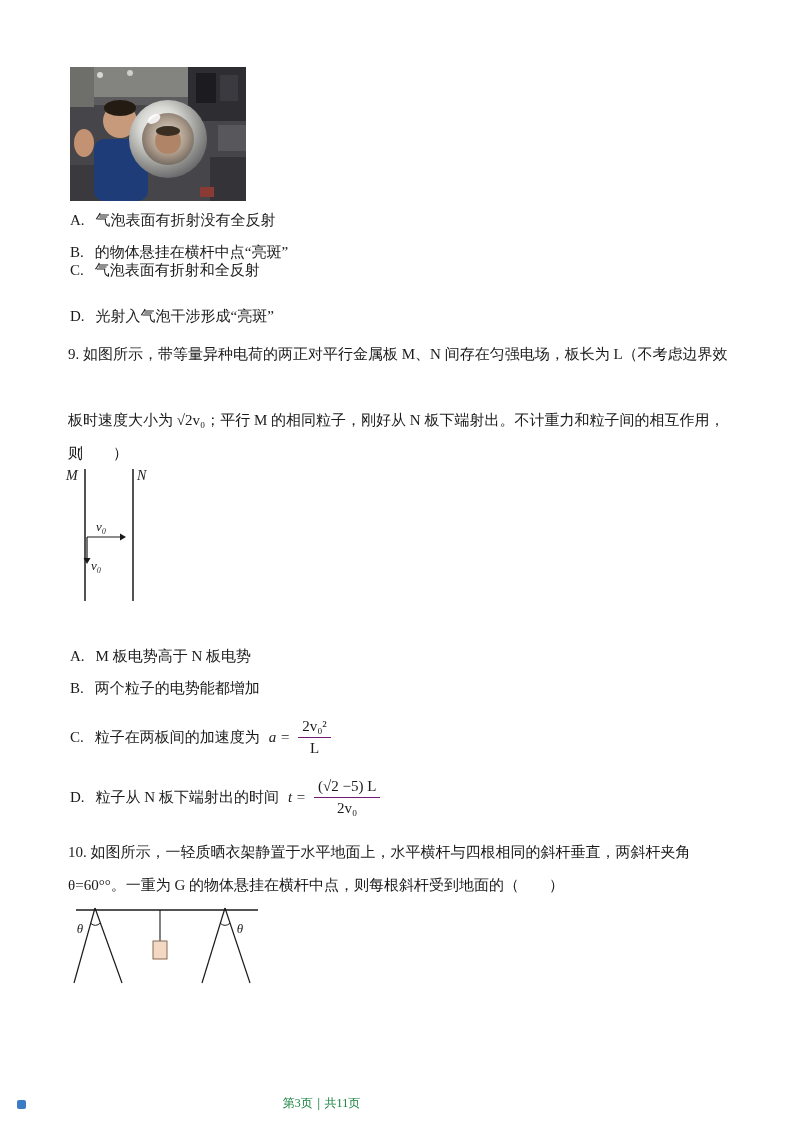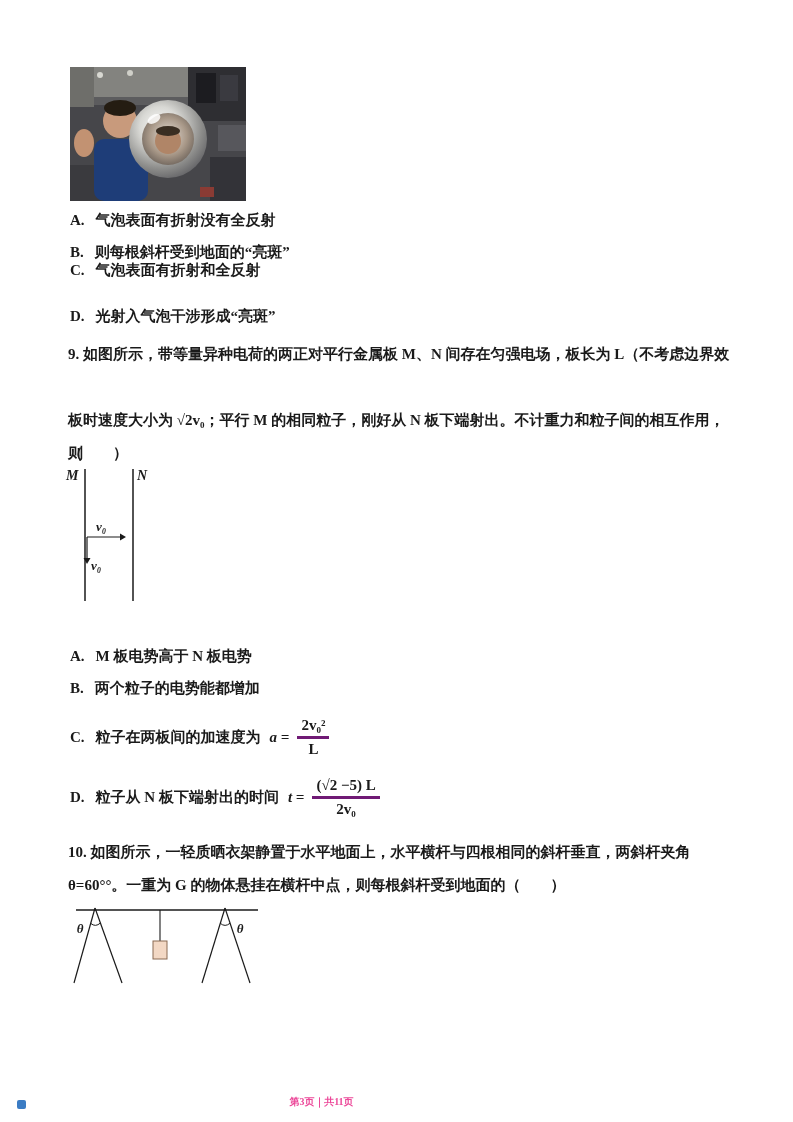--- a/index.html
+++ b/index.html
@@ -3,21 +3,20 @@
 <meta charset="utf-8">
 <style>
   html,body { margin:0; padding:0; background:#ffffff; }
   .page {
     position:relative;
     width:793px; height:1122px;
     background:#ffffff;
     font-family:"Liberation Serif","DejaVu Serif",serif;
     color:#1a1a1a;
     overflow:hidden;
-    font-weight:bold;
   }
   .photo {
     position:absolute; left:70px; top:67px; width:176px; height:134px;
     background:#46464a; overflow:hidden;
   }
   .photo svg { display:block; width:100%; height:100%; }
   .opt {
     position:absolute; left:70px; font-size:15px; white-space:pre;
   }
   .olabel { margin-right:11px; }
@@ -25,28 +24,28 @@
     position:absolute; left:68px; width:670px;
     font-size:15px; line-height:33px; white-space:pre-wrap;
   }
   .formula-row {
     position:absolute; left:70px; display:flex; align-items:center;
     font-size:15px; white-space:pre;
   }
   .formula-row .olabel { margin-right:11px; }
   .mvar { font-style:italic; margin:0 5px 0 9px; }
   .frac { display:inline-flex; flex-direction:column; align-items:center; margin:0 3px; }
-  .frac .num { display:block; border-bottom:3px solid #701a75; padding:0 4px 1px 4px; line-height:1.25; text-align:center; }
+  .frac .num { display:block; border-bottom:1px solid #701a75; padding:0 4px 1px 4px; line-height:1.25; text-align:center; }
   .frac .den { display:block; padding:1px 4px 0 4px; line-height:1.25; text-align:center; }
   .diagram { position:absolute; }
   .diagram svg { display:block; overflow:visible; }
   .diagram text { font-family:"Liberation Serif","DejaVu Serif",serif; fill:#1a1a1a; }
   .footer {
     position:absolute; left:0; top:1095px; width:643px;
-    text-align:center; font-size:10px; color:#ec4899;
+    text-align:center; font-size:12px; color:#15803d;
   }
   .footer-mark {
     position:absolute; left:17px; top:1100px; width:9px; height:9px;
     background:#3b7cc4; border-radius:2px;
   }
 </style>
 </head>
 <body>
 
 <div class="page">
@@ -85,21 +84,21 @@
       <rect x="24" y="72" width="54" height="62" rx="10" fill="#1e3d78"></rect>
       <circle cx="98" cy="72" r="39" fill="url(#sph)"></circle>
       <circle cx="98" cy="72" r="26" fill="url(#sph2)"></circle>
       <circle cx="98" cy="74" r="13" fill="#b08567"></circle>
       <ellipse cx="98" cy="64" rx="12" ry="5" fill="#3a2e22"></ellipse>
       <ellipse cx="84" cy="52" rx="7" ry="4" fill="#ffffff" opacity="0.85" transform="rotate(-30 84 52)"></ellipse>
     </svg>
   </div>
 
   <div class="opt" style="top:211px"><span class="olabel">A.</span><span>气泡表面有折射没有全反射</span></div>
-  <div class="opt" style="top:243px"><span class="olabel">B.</span><span>则每根斜杆受到地面的“亮斑”</span></div>
+  <div class="opt" style="top:243px"><span class="olabel">B.</span><span>的物体悬挂在横杆中点“亮斑”</span></div>
   <div class="opt" style="top:261px"><span class="olabel">C.</span><span>气泡表面有折射和全反射</span></div>
   <div class="opt" style="top:307px"><span class="olabel">D.</span><span>光射入气泡干涉形成“亮斑”</span></div>
 
   <div class="tline" style="top:338px">9. 如图所示，带等量异种电荷的两正对平行金属板 M、N 间存在匀强电场，板长为 L（不考虑边界效</div>
   <div class="tline" style="top:404px">板时速度大小为 √2v₀；平行 M 的相同粒子，刚好从 N 板下端射出。不计重力和粒子间的相互作用，则</div>
   <div class="tline" style="top:437px">（　　）</div>
 
   <div class="diagram" style="left:64px;top:464px;width:92px;height:142px">
     <svg viewBox="0 0 92 142" width="92" height="142">
       <text x="2" y="16" font-size="14" font-style="italic">M</text>

